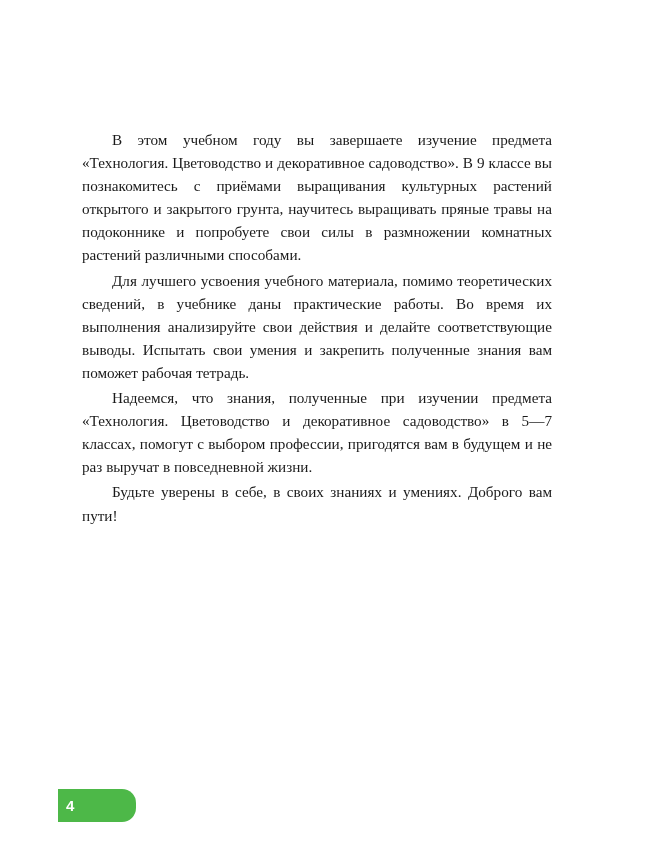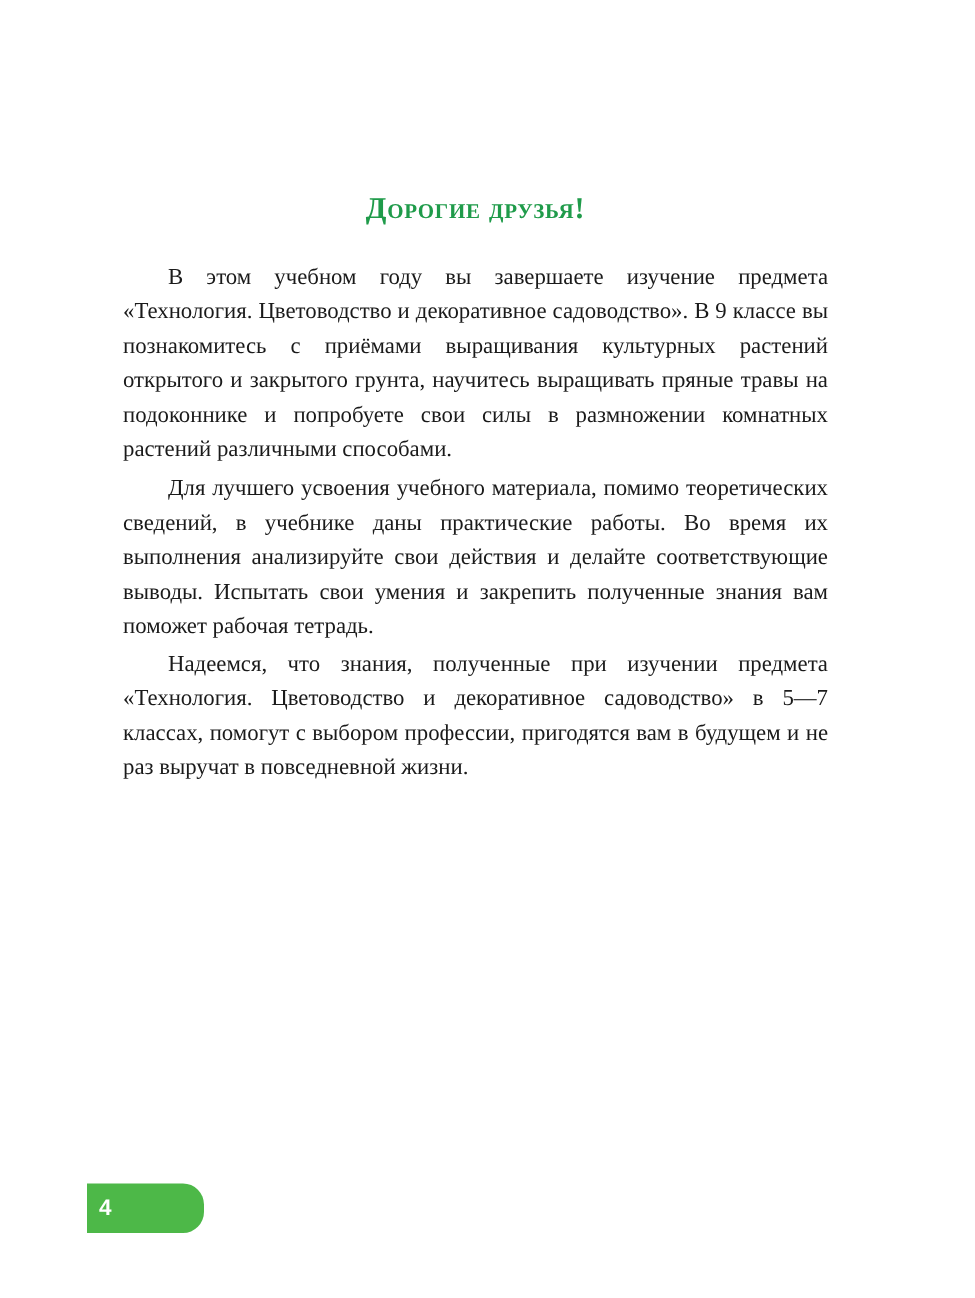--- a/index.html
+++ b/index.html
@@ -72,29 +72,29 @@
     font-family: "Liberation Sans", sans-serif;
   }
 </style>
 </head>
 <body>
 
 <div class="page">
 
   <div class="content">
 
-    <h1 class="doc-title">Дорогие друзья!</h1>
 
     <p class="para">В этом учебном году вы завершаете изучение предмета «Технология. Цветоводство и декоративное садоводство». В 9 классе вы познакомитесь с приёмами выращивания культурных растений открытого и закрытого грунта, научитесь выращивать пряные травы на подоконнике и попробуете свои силы в размножении комнатных растений различными способами.</p>
 
 
     <p class="para">Для лучшего усвоения учебного материала, помимо теоретических сведений, в учебнике даны практические работы. Во время их выполнения анализируйте свои действия и делайте соответствующие выводы. Испытать свои умения и закрепить полученные знания вам поможет рабочая тетрадь.</p>
 
     <p class="para">Надеемся, что знания, полученные при изучении предмета «Технология. Цветоводство и декоративное садоводство» в 5—7 классах, помогут с выбором профессии, пригодятся вам в будущем и не раз выручат в повседневной жизни.</p>
 
+    <p class="para">Будьте уверены в себе, в своих знаниях и умениях. Доброго вам пути!</p>
 
   </div>
 
   <div class="page-number-badge">
     <span class="num">4</span>
   </div>
 
 </div>
 
 </body></html>

